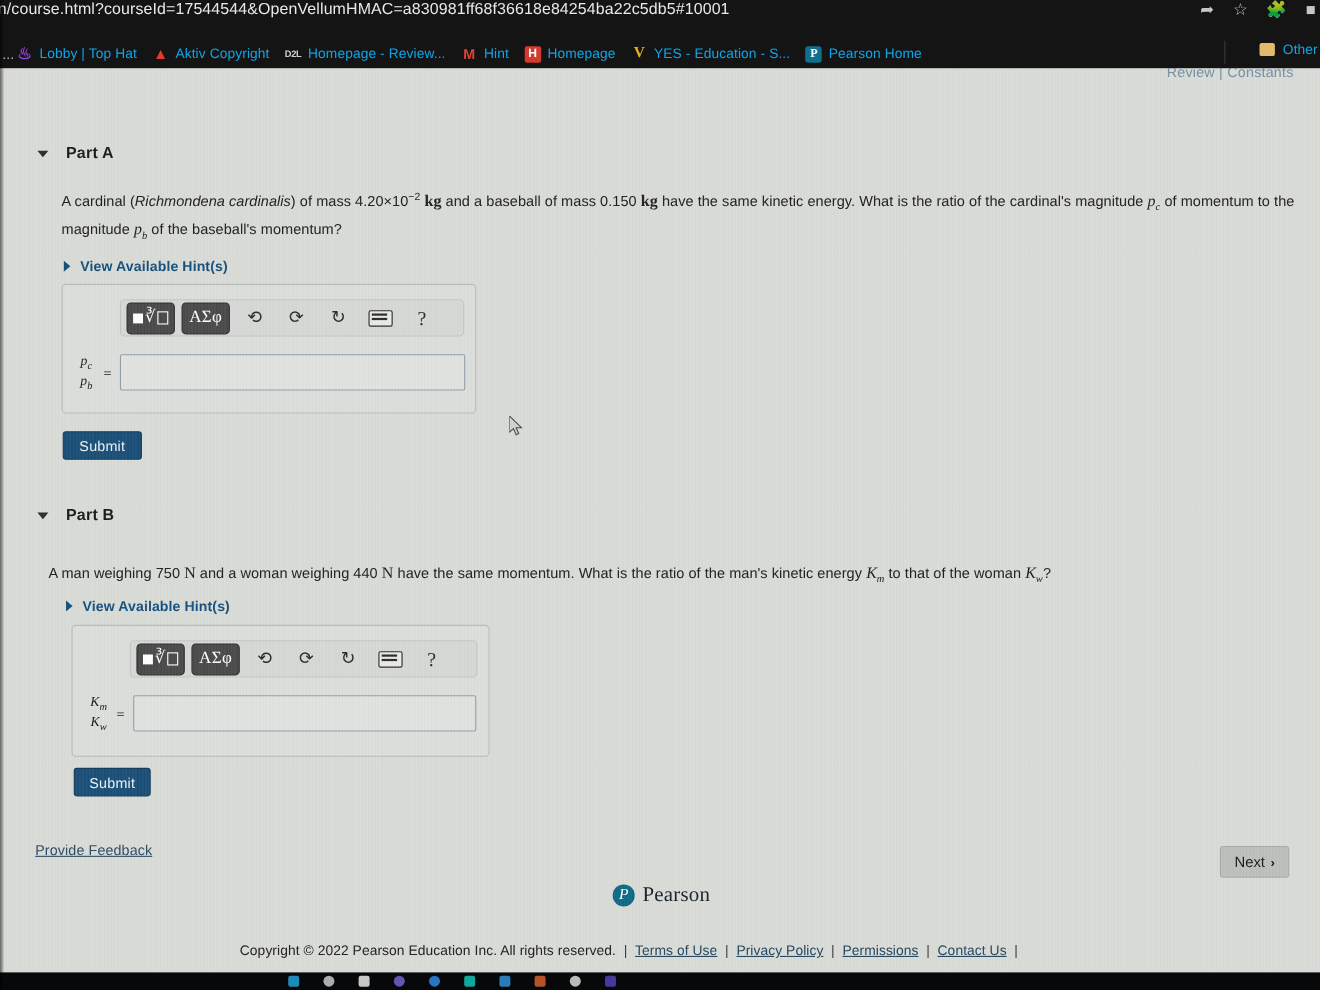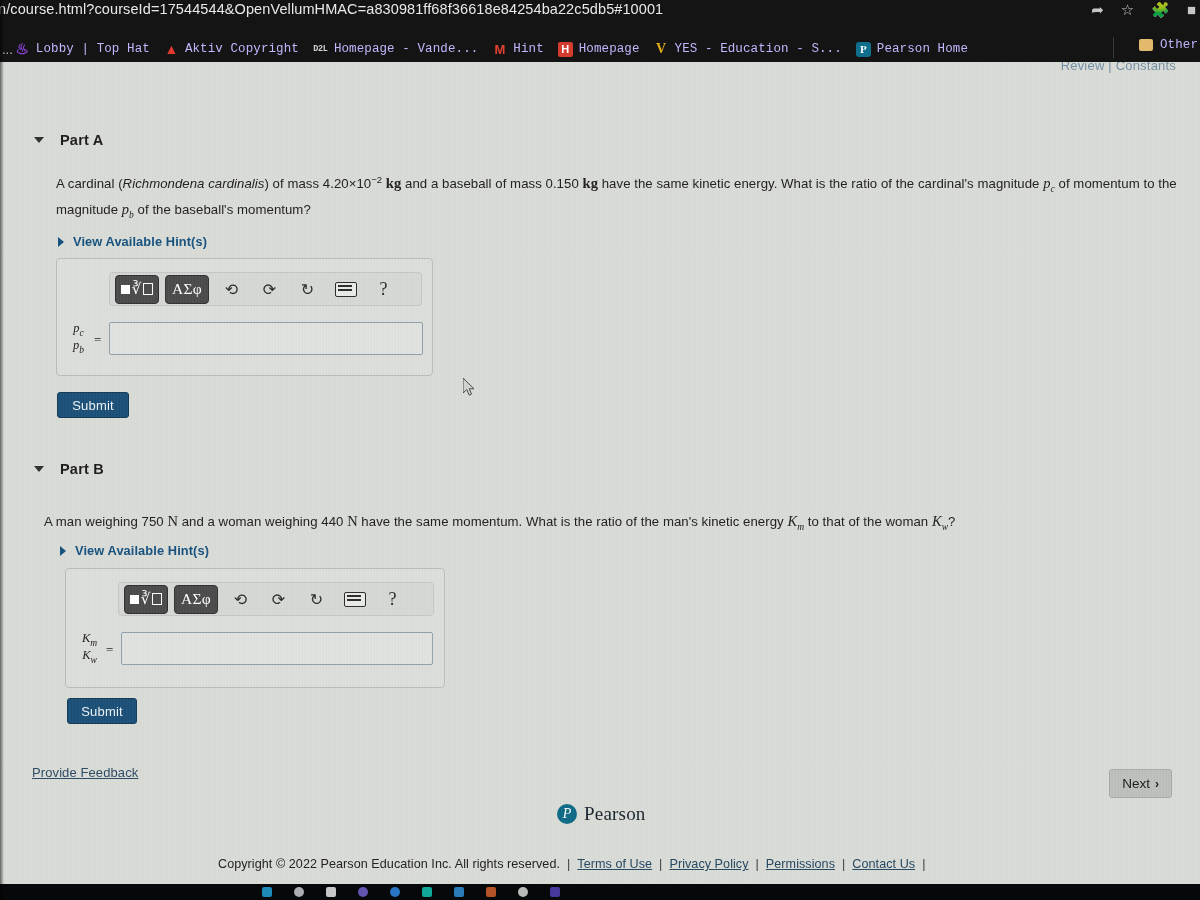--- a/index.html
+++ b/index.html
@@ -50,36 +50,35 @@
   }
   .bm {
     display: flex; align-items: center;
     gap: 6px;
     margin-right: 14px;
     white-space: nowrap;
     cursor: default;
   }
   .bm-label {
     font-size: 12.5px;
-    color: #c4b5fd;
+    color: #0ea5e9;
     letter-spacing: .1px;
-    font-family: Liberation Mono, monospace;
   }
   .bm-ellipsis { color: #bdbdbd; font-size: 13px; margin-left: 0px; margin-right: 2px;}
   .fav {
     width: 15px; height: 15px;
     border-radius: 2px;
     display: inline-flex; align-items: center; justify-content: center;
     font-size: 10px; font-weight: bold;
     color: #fff;
     flex: 0 0 auto;
   }
   .fav-tophat { background: transparent; color: #8e44d8; font-size: 15px; }
   .fav-aktiv  { background: transparent; color: #e03a2f; font-size: 14px; }
-  .fav-d2l    { background: transparent; color: #cfcfcf; font-size: 8.5px; letter-spacing:-0.3px; font-family:Liberation Mono, monospace; }
+  .fav-d2l    { background: transparent; color: #cfcfcf; font-size: 8.5px; letter-spacing:-0.3px; font-family:Liberation Sans, sans-serif; }
   .fav-gmail  { background: transparent; color: #e44133; font-size: 13px; font-weight: 900;}
   .fav-hand   { background: #d43b2f; color: #fff; font-size: 11px; border-radius: 2px; }
   .fav-yes    { background: transparent; color: #e4b018; font-size: 14px; font-weight: 900; font-family:"Liberation Serif", serif;}
   .fav-pearson{ background: #0f6f8c; color: #fff; font-size: 11px; border-radius: 3px; font-family:"Liberation Serif", serif; }
   .fav-folder { background: #e3b96b; border-radius: 2px; width: 14px; height: 12px; }
 
   .bm-other {
     position: absolute; right: 2px; top: 8px;
     display: flex; align-items: center; gap: 7px;
   }
@@ -384,21 +383,21 @@
         <span class="bm-label">Lobby | Top Hat</span>
       </div>
 
       <div class="bm">
         <span class="fav fav-aktiv">▲</span>
         <span class="bm-label">Aktiv Copyright</span>
       </div>
 
       <div class="bm">
         <span class="fav fav-d2l">D2L</span>
-        <span class="bm-label">Homepage - Vande...</span>
+        <span class="bm-label">Homepage - Review...</span>
       </div>
 
       <div class="bm">
         <span class="fav fav-gmail">M</span>
         <span class="bm-label">Hint</span>
       </div>
 
       <div class="bm">
         <span class="fav fav-hand">H</span>
         <span class="bm-label">Homepage</span>

